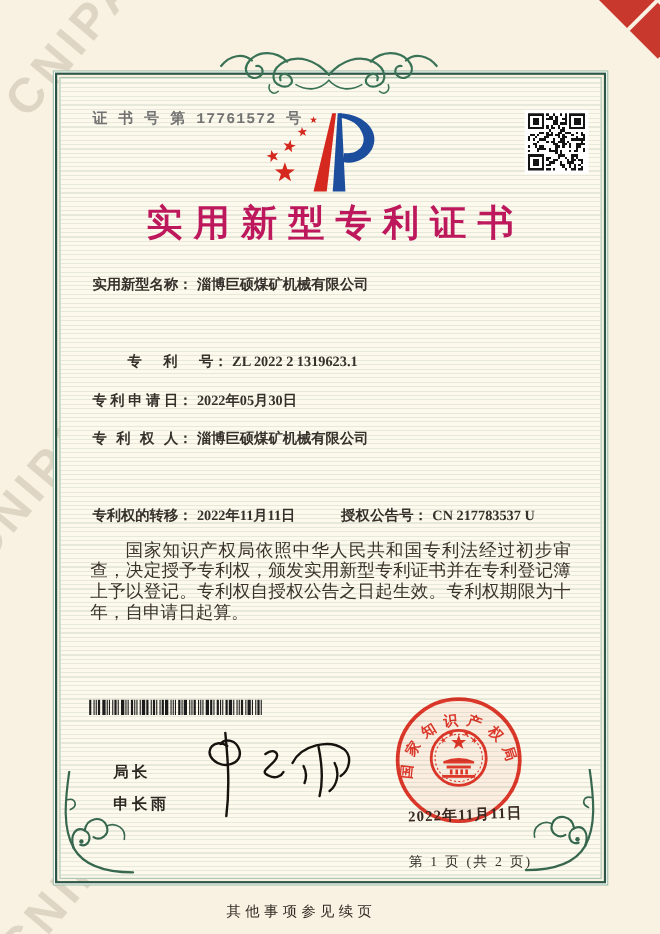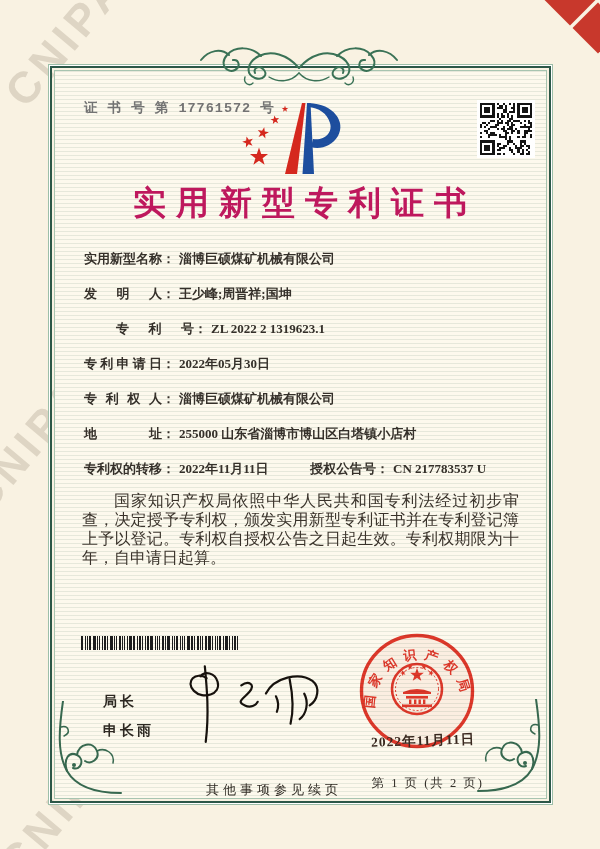--- a/index.html
+++ b/index.html
@@ -33,21 +33,21 @@
   .paras p{margin:0;text-indent:2em;}
   .barcode{position:absolute;left:81px;top:636px;width:160px;height:14px;z-index:3;}
   .director{position:absolute;left:84px;top:687px;z-index:3;font-family:"Liberation Sans","DejaVu Sans",sans-serif;
             font-size:14px;font-weight:700;letter-spacing:3px;color:#2d2822;line-height:29px;margin-left:19px;}
   .sig{position:absolute;left:172px;top:656px;width:155px;height:98px;z-index:3;}
   .seal{position:absolute;left:357px;top:631px;width:120px;height:120px;z-index:4;opacity:.93;mix-blend-mode:multiply;}
   .sealdate{position:absolute;left:371px;top:732px;font-size:13.5px;font-weight:700;color:#39281f;
             letter-spacing:1px;transform:rotate(-2deg);z-index:5;white-space:nowrap;}
   .pageno{position:absolute;left:0;top:775px;width:484px;text-align:right;font-size:12.5px;
           letter-spacing:2px;z-index:3;color:#35302a;}
-  .note{position:absolute;left:0;top:781px;width:548px;text-align:center;font-size:13px;
+  .note{position:absolute;left:0;top:820px;width:548px;text-align:center;font-size:13px;
         letter-spacing:4px;z-index:3;color:#2e2922;}
 </style>
 </head>
 <body>
 
 <div class="page">
 
   <div class="wm" style="left:-14px;top:14px;font-size:44px;">CNIPA</div>
   <div class="wm" style="left:150px;top:140px;font-size:46px;color:rgba(158,147,125,.22);">CNIPA</div>
   <div class="wm" style="left:360px;top:250px;font-size:56px;">CNIPA</div>
@@ -312,34 +312,28 @@
           </g>
       </g>
     </svg>
   </div>
 
   <div class="title">实用新型专利证书</div>
 
   <div class="row" style="top:250px;">
     <span class="lb">实用新型名称</span><span class="cl">：</span><span class="val">淄博巨硕煤矿机械有限公司</span>
   </div>
-  <div class="row" style="top:285px;">
-    <span class="lb">发明人</span><span class="cl">：</span><span class="val">王少峰;周晋祥;国坤</span>
-  </div>
   <div class="row" style="top:320px;margin-left:32px;">
     <span class="lb">专利号</span><span class="cl">：</span><span class="val">ZL 2022 2 1319623.1</span>
   </div>
   <div class="row" style="top:355px;">
     <span class="lb">专利申请日</span><span class="cl">：</span><span class="val">2022年05月30日</span>
   </div>
   <div class="row" style="top:390px;">
     <span class="lb">专利权人</span><span class="cl">：</span><span class="val">淄博巨硕煤矿机械有限公司</span>
-  </div>
-  <div class="row" style="top:425px;">
-    <span class="lb">地址</span><span class="cl">：</span><span class="val">255000 山东省淄博市博山区白塔镇小店村</span>
   </div>
   <div class="row" style="top:460px;width:450px;">
     <span class="lb">专利权的转移</span><span class="cl">：</span><span class="val">2022年11月11日</span>
     <span class="pair2">
       <span class="lb">授权公告号</span><span class="cl">：</span><span class="val">CN 217783537 U</span>
     </span>
   </div>
 
   <div class="paras">
     <p>国家知识产权局依照中华人民共和国专利法经过初步审查，决定授予专利权，颁发实用新型专利证书并在专利登记簿上予以登记。专利权自授权公告之日起生效。专利权期限为十年，自申请日起算。</p>

